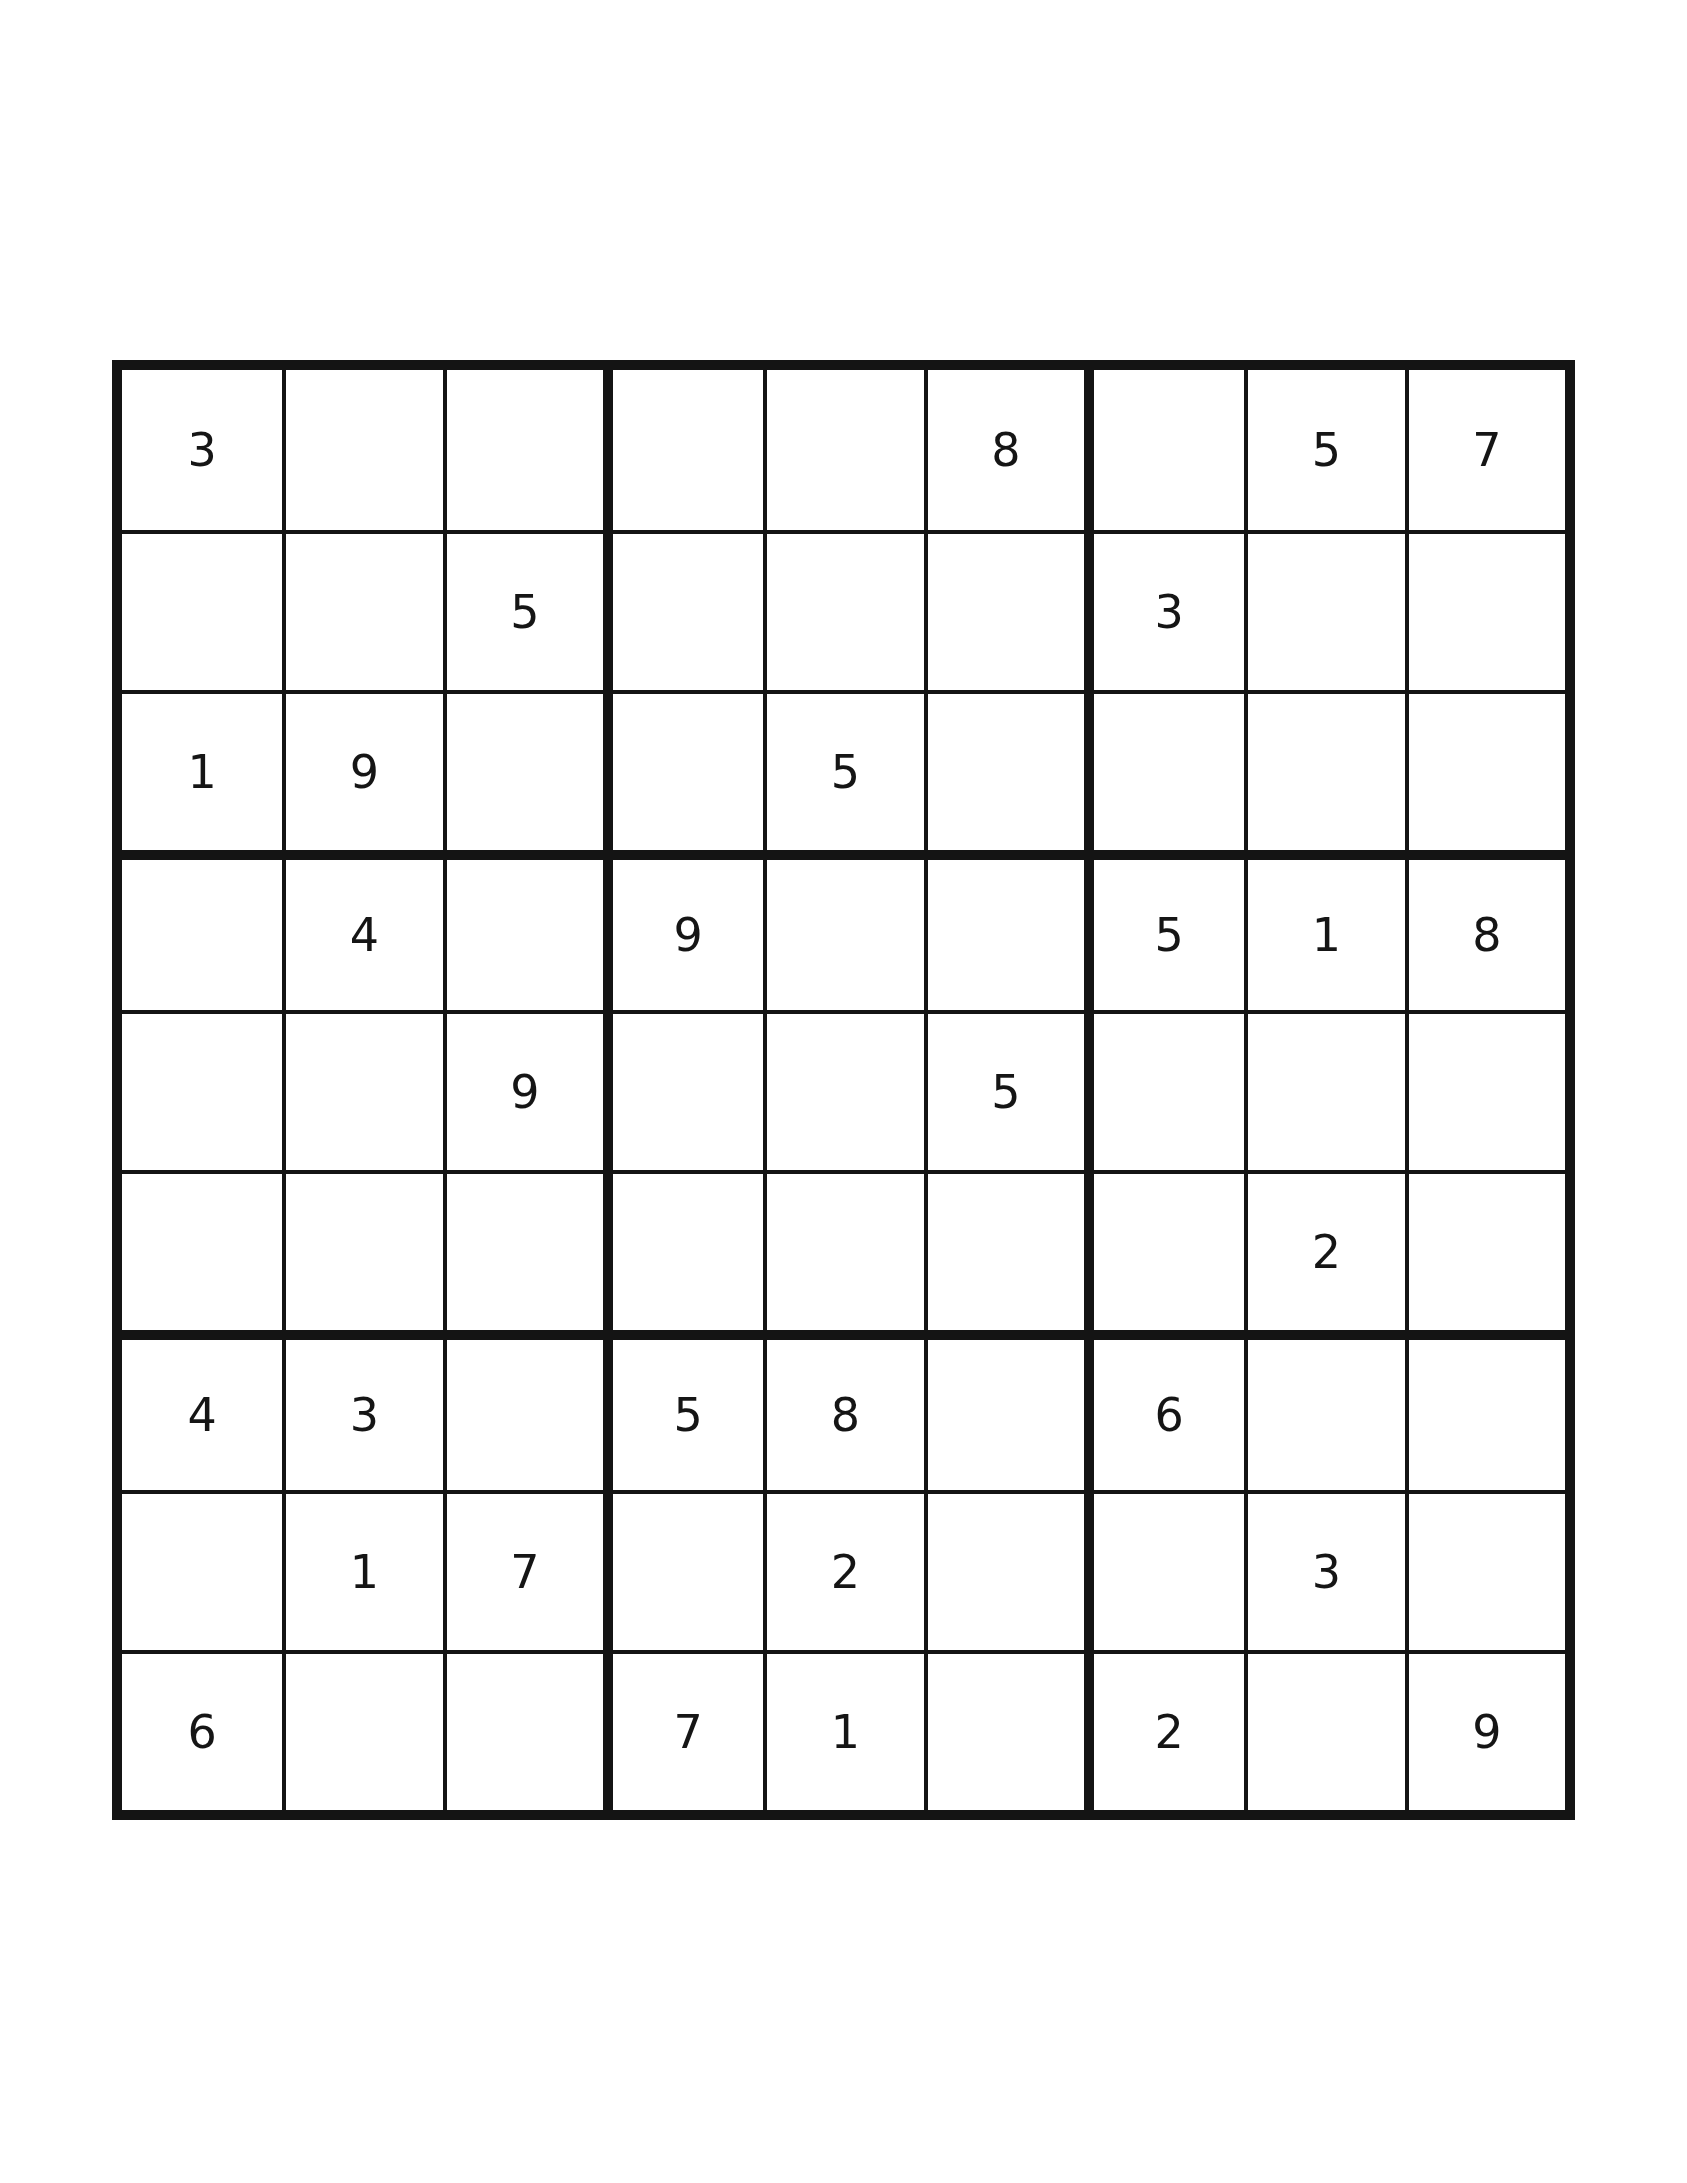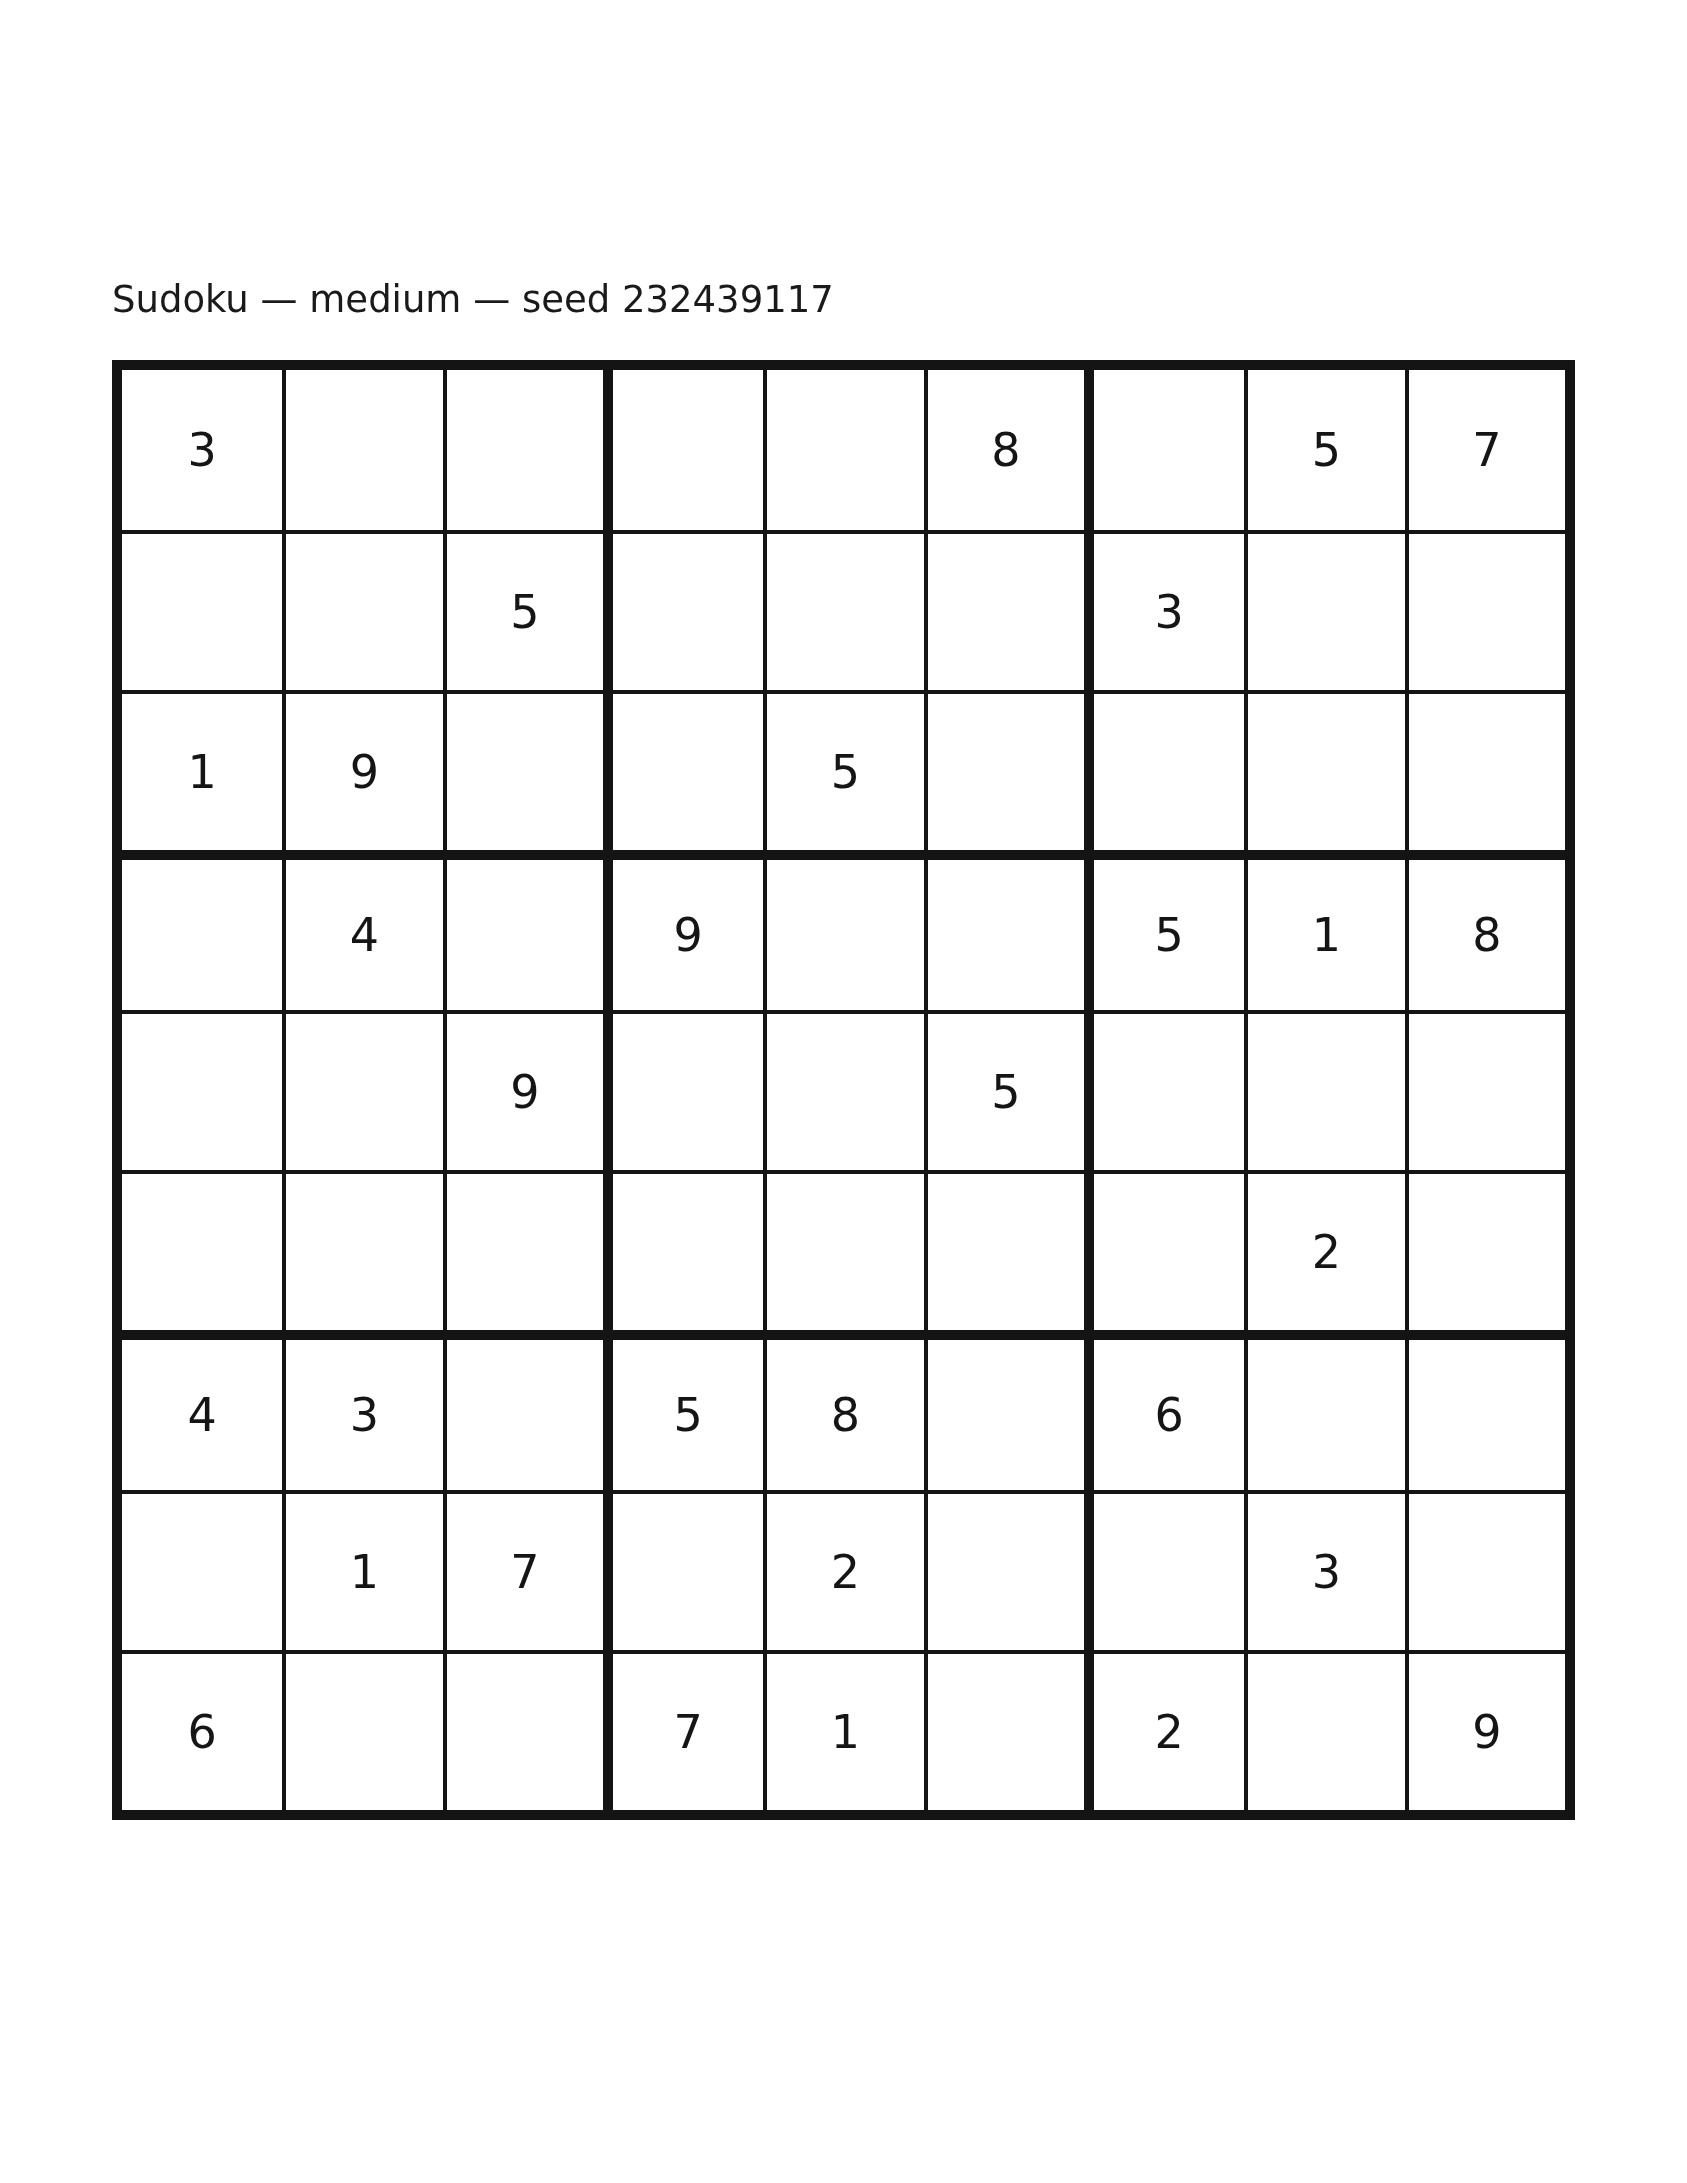--- a/index.html
+++ b/index.html
@@ -51,21 +51,20 @@
   }
   .cell.l  { border-left: 4.2px solid #141414; }
   .cell.t  { border-top: 4.2px solid #141414; }
   .cell.bl { border-left: 10px solid #141414; }
   .cell.bt { border-top: 10px solid #141414; }
 </style>
 </head>
 <body>
 
 <div class="page">
-  <div class="title">Sudoku — medium — seed 232439117</div>
   <div class="grid" id="sudoku-grid">
       <div class="cell">3</div>
       <div class="cell l"></div>
       <div class="cell l"></div>
       <div class="cell bl"></div>
       <div class="cell l"></div>
       <div class="cell l">8</div>
       <div class="cell bl"></div>
       <div class="cell l">5</div>
       <div class="cell l">7</div>

